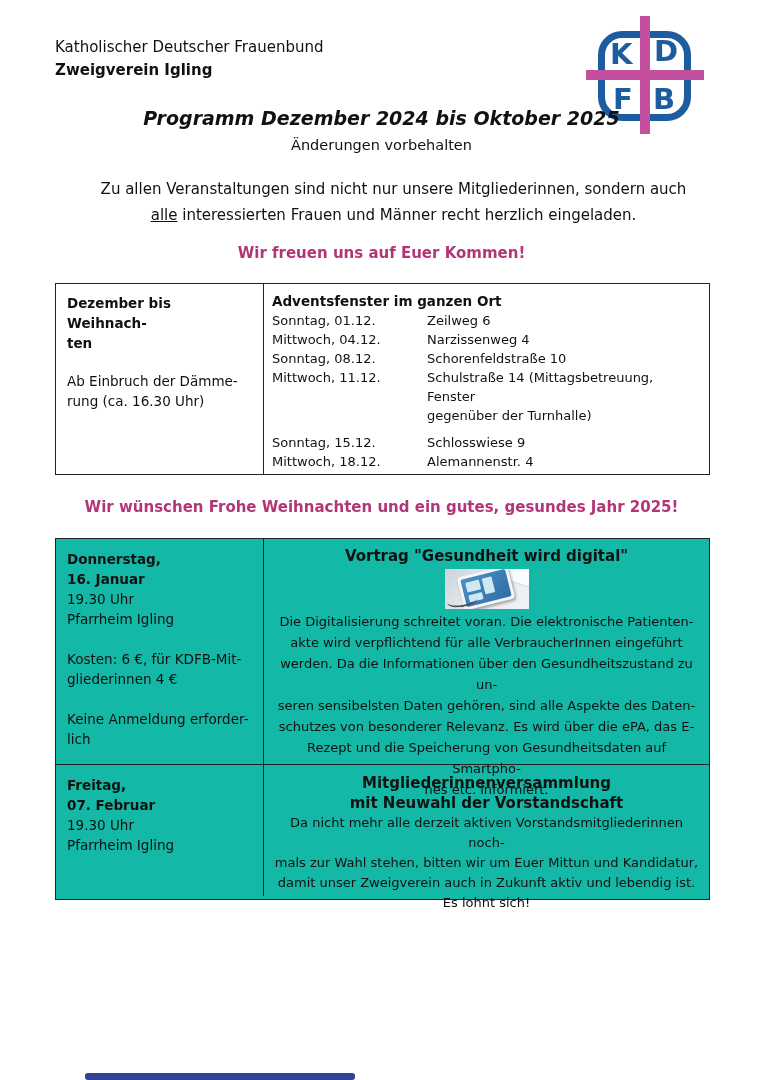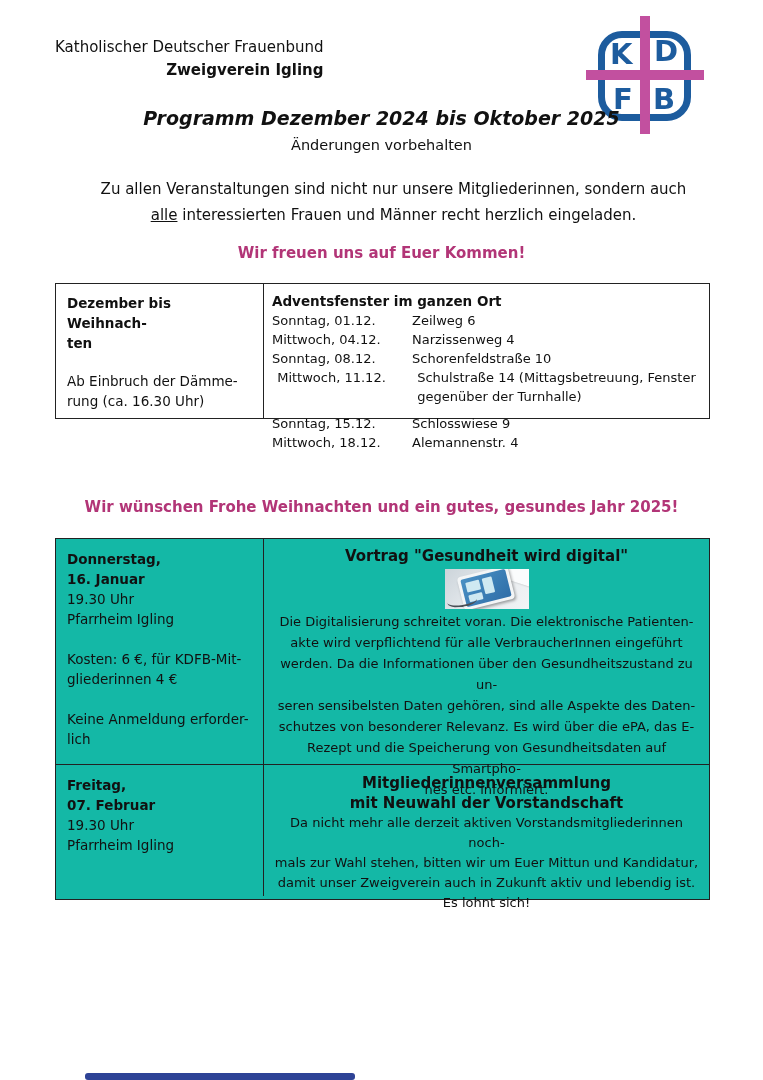--- a/index.html
+++ b/index.html
@@ -8,21 +8,21 @@
     --accent-pink:#b23577; --bottom-bar-blue:#2e4396; --text:#111111;
   }
   *{margin:0;padding:0;box-sizing:border-box;}
   html,body{background:#fff;}
   .page{
     position:relative;width:763px;height:1080px;background:#ffffff;
     font-family:"DejaVu Sans","Liberation Sans",sans-serif;color:var(--text);
     overflow:hidden;
   }
   
-  .org-header{position:absolute;left:55px;top:36px;font-size:15px;line-height:23px;text-align:right;}
+  .org-header{position:absolute;left:55px;top:36px;font-size:15px;line-height:23px;}
   .org-line2{font-weight:bold;}
   
   .logo{position:absolute;left:586px;top:16px;width:118px;height:118px;}
   .logo-square{position:absolute;left:12px;top:15px;width:93px;height:90px;
     border:7px solid var(--logo-blue);border-radius:24px;}
   .logo-vbar{position:absolute;left:54px;top:0;width:10px;height:118px;background:var(--logo-pink);}
   .logo-hbar{position:absolute;left:0;top:54px;width:118px;height:10px;background:var(--logo-pink);}
   .logo-letter{position:absolute;font-size:29px;font-weight:bold;color:var(--logo-blue);line-height:1;}
   .logo-k{left:24px;top:24px;}
   .logo-d{left:68px;top:21px;}
@@ -33,32 +33,32 @@
     font-size:19px;font-style:italic;font-weight:600;}
   .doc-subtitle{position:absolute;left:0;top:137px;width:100%;text-align:center;font-size:14.5px;}
   
   .intro{position:absolute;left:12px;top:176px;width:100%;text-align:center;font-size:15px;line-height:26px;}
   .underlined{text-decoration:underline;}
   .pink-line{position:absolute;left:0;width:100%;text-align:center;
     font-size:15px;font-weight:bold;color:var(--accent-pink);}
   .welcome{top:244px;}
   .wish{top:498px;}
   
-  .advent-table{position:absolute;left:55px;top:283px;width:655px;height:136px;
+  .advent-table{position:absolute;left:55px;top:283px;width:655px;height:192px;
     border:1.5px solid #222;display:flex;background:#fff;}
   .advent-left{width:208px;flex:none;border-right:1.5px solid #222;padding:9px 11px;
     font-size:13.5px;line-height:20px;}
   .advent-period{font-weight:bold;white-space:pre-line;}
   .advent-time{margin-top:18px;white-space:pre-line;}
   .advent-right{flex:1;padding:8px 8px;font-size:13px;line-height:19px;}
   .advent-header{font-weight:bold;font-size:13.5px;}
   .advent-row{display:flex;}
   .advent-row.gap-after{margin-bottom:8px;justify-content:center;}
   .advent-date{width:140px;flex:none;}
-  .advent-address{white-space:pre-line;}
+  .advent-address{white-space:pre-line;margin-left:15px;}
   
   .events-table{position:absolute;left:55px;top:538px;width:655px;height:362px;
     border:1.5px solid #222;background:#14b8a6;}
   .event-row{display:flex;}
   .event-row.jan{height:226px;border-bottom:1.5px solid #222;}
   .event-row.feb{height:131px;}
   .event-left{width:208px;flex:none;border-right:1.5px solid #222;padding:10px 11px;
     font-size:13.5px;line-height:20px;}
   .event-when{font-weight:bold;white-space:pre-line;}
   .event-details{white-space:pre-line;}

